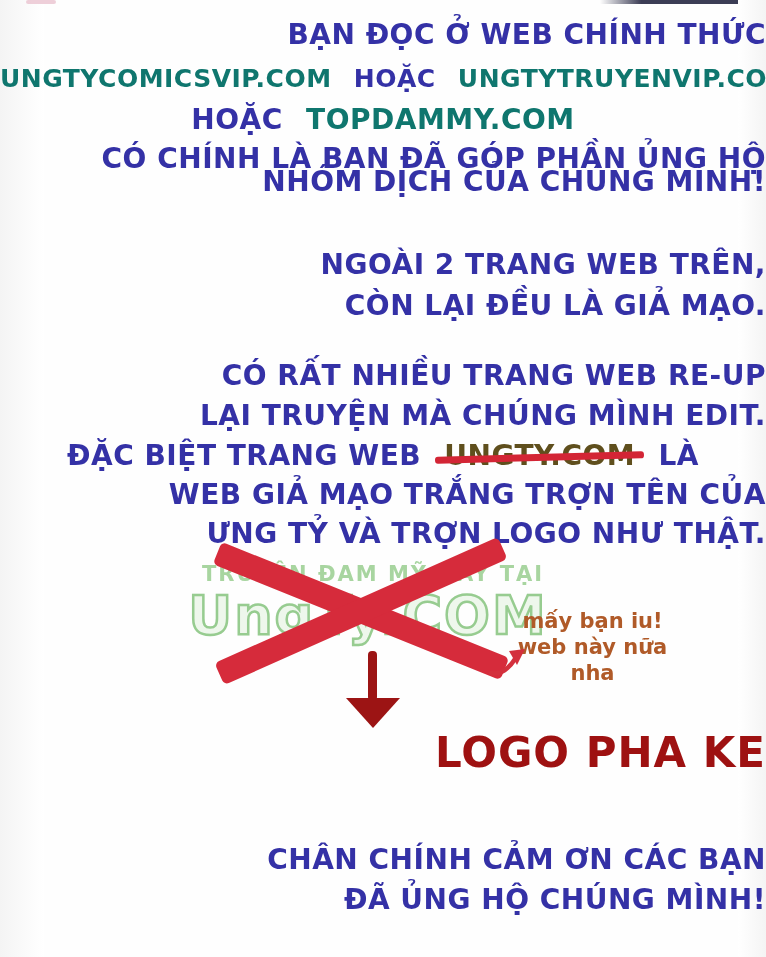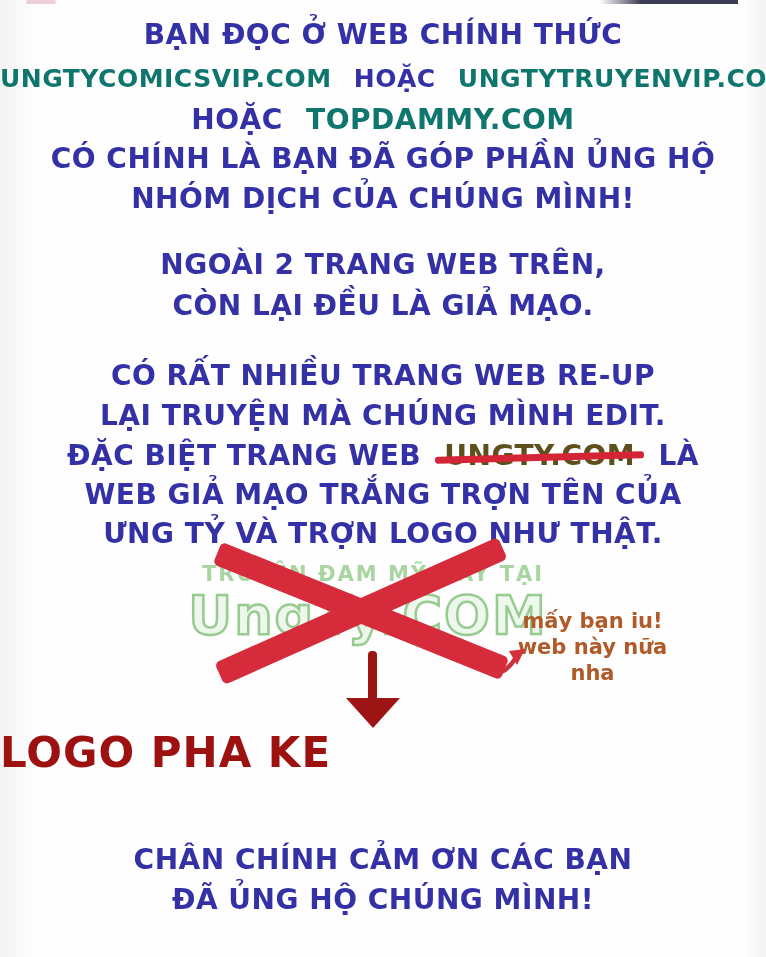--- a/index.html
+++ b/index.html
@@ -14,21 +14,21 @@
     background:linear-gradient(to right,#f4f4f4,#ffffff);pointer-events:none;}
   .edge-right{position:absolute;right:0;top:0;width:28px;height:957px;
     background:linear-gradient(to left,#f4f4f4,#ffffff);pointer-events:none;}
   .scan-line-top{position:absolute;left:600px;top:0;width:138px;height:4px;
     background:linear-gradient(to right,rgba(60,61,85,0),#3c3d55 30%,#3c3d55);}
   .scan-smudge{position:absolute;left:26px;top:0;width:30px;height:4px;
     background:#eac3d0;border-radius:2px;opacity:.8;}
 
   .line{position:absolute;left:0;right:0;text-align:center;white-space:nowrap;letter-spacing:.5px;}
   .line > span + span{margin-left:13px;}
-  .blue{color:#3431a6;}
+  .blue{color:#3431a6;text-align:right;}
   .red{color:#0f766e;}
   .t28{font-size:28px;}
   .t25{font-size:25px;}
 
   .fake-site{color:#5f4f1d;position:relative;display:inline-block;}
   .fake-site::after{content:"";position:absolute;left:-9px;right:-9px;top:45%;height:7px;
     background:#d32535;border-radius:3px;transform:rotate(-1.5deg);}
 
   
   .logo-tagline{position:absolute;left:0;right:20px;top:562px;text-align:center;
@@ -48,21 +48,21 @@
     color:#b05a28;font-size:21px;line-height:26px;z-index:6;}
   .note-arrow{position:absolute;left:488px;top:646px;z-index:6;}
 
   
   .down-arrow-line{position:absolute;left:368px;top:651px;width:9px;height:50px;
     background:#9c1414;border-radius:4px;z-index:6;}
   .down-arrow-head{position:absolute;left:346px;top:698px;width:0;height:0;
     border-left:27px solid transparent;border-right:27px solid transparent;
     border-top:30px solid #9c1414;z-index:6;}
 
-  .caption{position:absolute;left:0;right:0;top:728px;text-align:left;
+  .caption{position:absolute;left:0;right:0;top:728px;text-align:right;
     font-size:42px;letter-spacing:1px;color:#9e1111;white-space:nowrap;}
 </style>
 </head>
 <body>
 
 <div class="edge-left"></div>
 <div class="edge-right"></div>
 <div class="scan-line-top"></div>
 <div class="scan-smudge"></div>
 
@@ -70,21 +70,21 @@
 <div class="line t25" style="top:64px">
   <span class="red">UNGTYCOMICSVIP.COM</span>
   <span class="blue">HOẶC</span>
   <span class="red">UNGTYTRUYENVIP.COM</span>
 </div>
 <div class="line t28" style="top:103px">
   <span class="blue">HOẶC</span>
   <span class="red">TOPDAMMY.COM</span>
 </div>
 <div class="line t28 blue" style="top:142px">CÓ CHÍNH LÀ BẠN ĐÃ GÓP PHẦN ỦNG HỘ</div>
-<div class="line t28 blue" style="top:182px">NHÓM DỊCH CỦA CHÚNG MÌNH!</div>
+<div class="line t28 blue" style="top:165px">NHÓM DỊCH CỦA CHÚNG MÌNH!</div>
 
 <div class="line t28 blue" style="top:248px">NGOÀI 2 TRANG WEB TRÊN,</div>
 <div class="line t28 blue" style="top:289px">CÒN LẠI ĐỀU LÀ GIẢ MẠO.</div>
 
 <div class="line t28 blue" style="top:359px">CÓ RẤT NHIỀU TRANG WEB RE-UP</div>
 <div class="line t28 blue" style="top:399px">LẠI TRUYỆN MÀ CHÚNG MÌNH EDIT.</div>
 <div class="line t28" style="top:439px">
   <span class="blue">ĐẶC BIỆT TRANG WEB</span>
   <span class="fake-site">UNGTY.COM</span>
   <span class="blue">LÀ</span>

